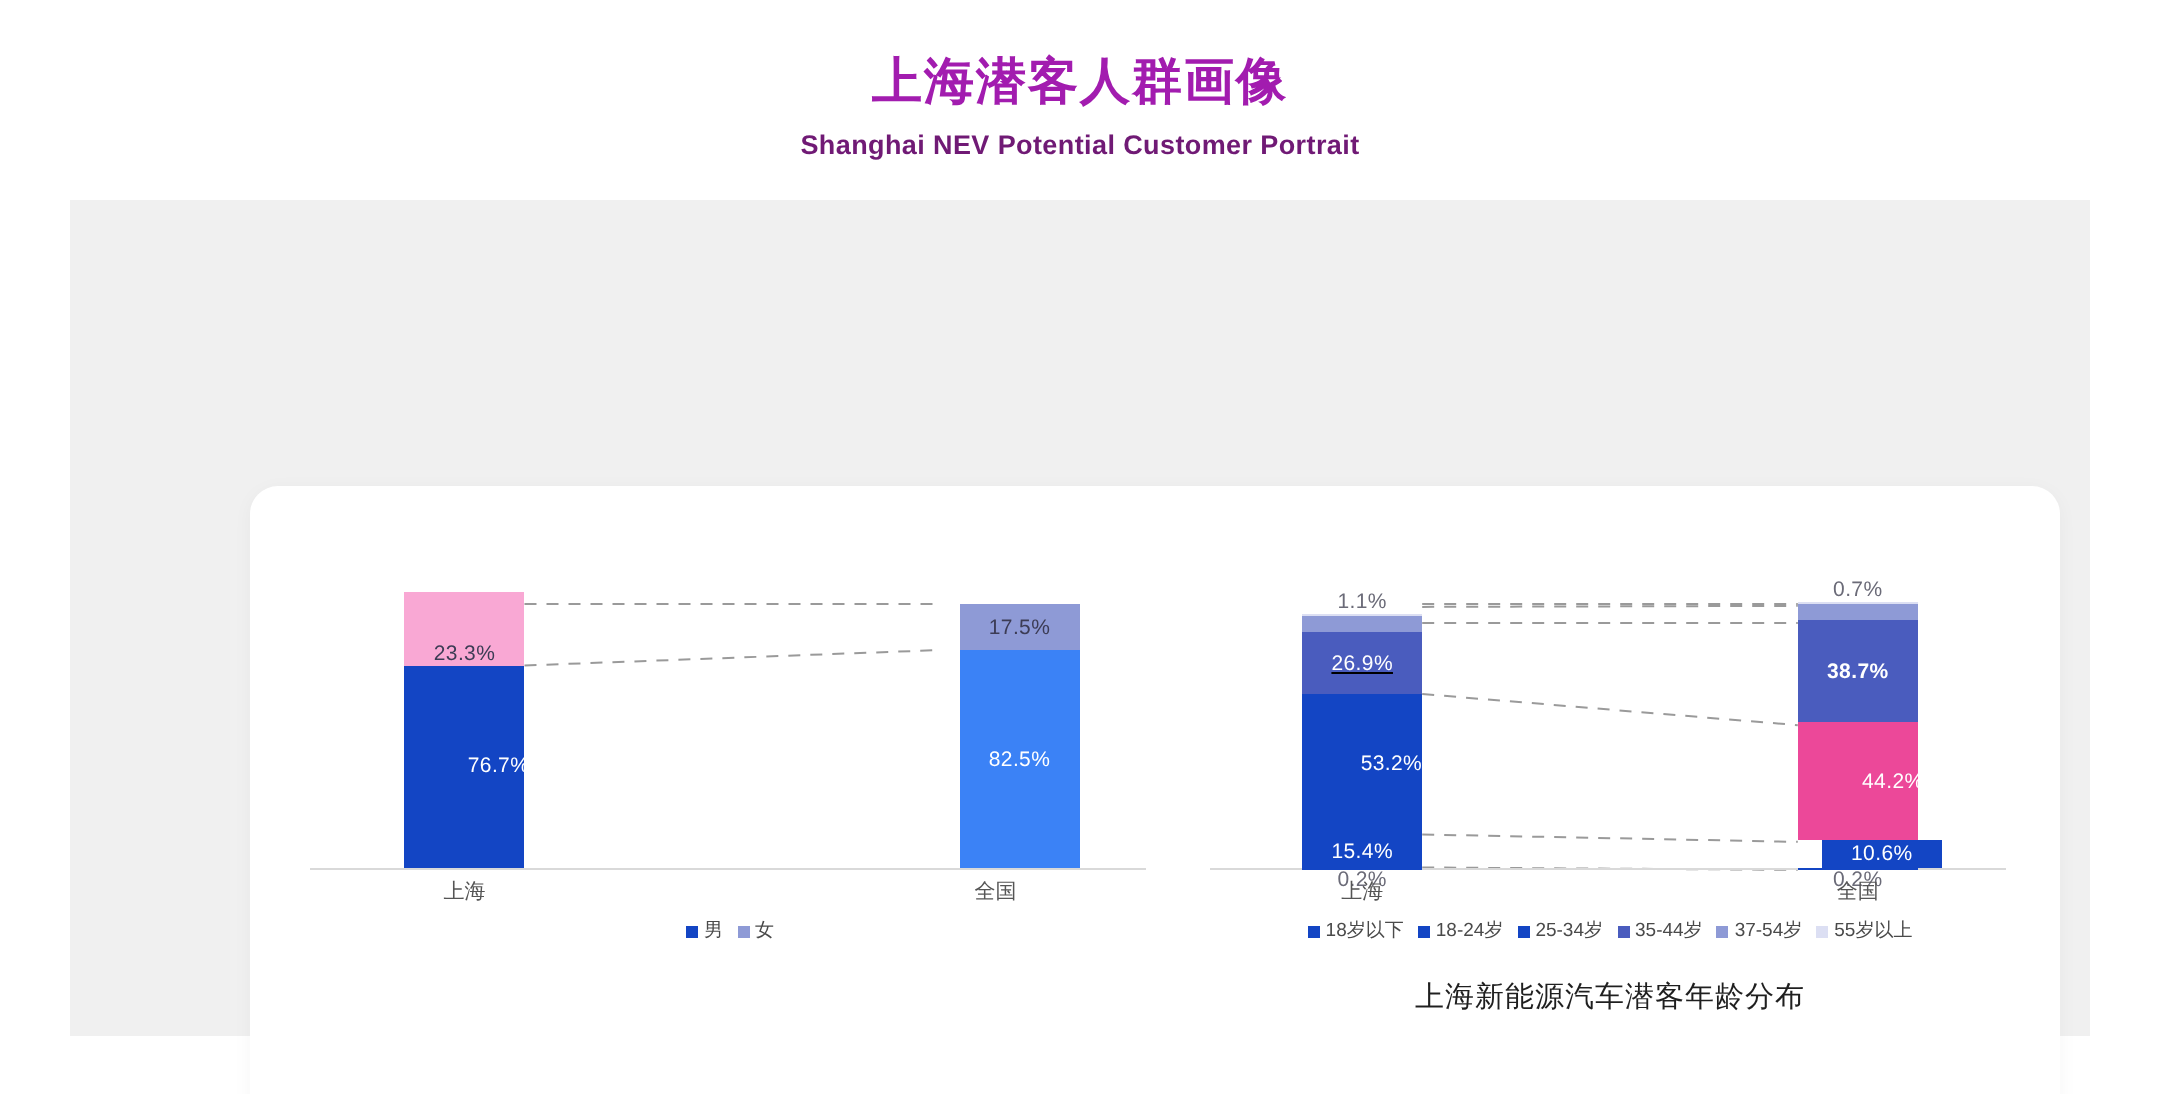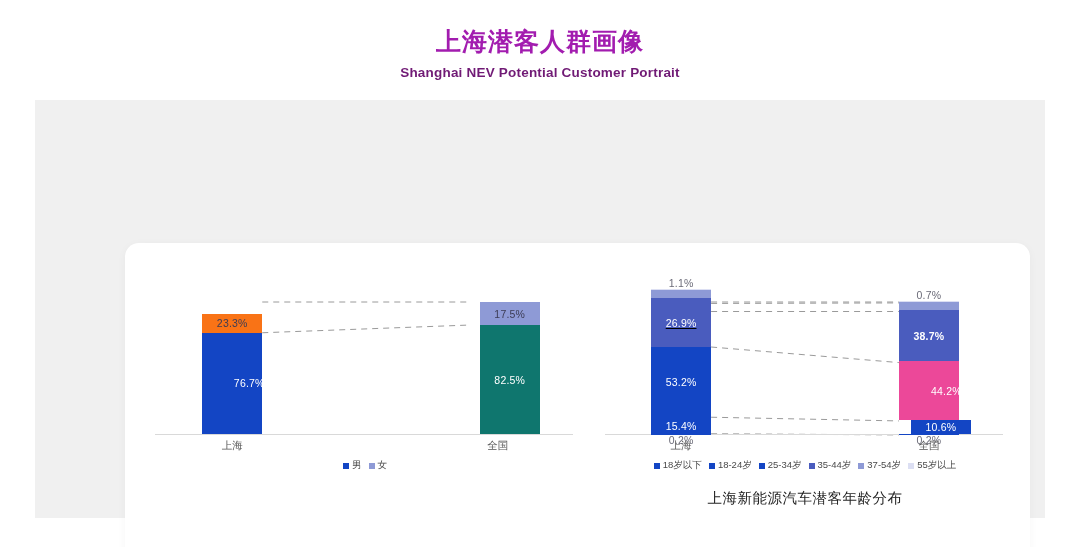--- a/index.html
+++ b/index.html
@@ -109,32 +109,32 @@
     <div class="white-card">
 
       <div class="chart-block" id="chart-gender">
         <div class="plot">
           <svg class="connectors">
               <line x1="122.25" y1="59" x2="327.75" y2="59" stroke="#9a9a9a" stroke-width="1" stroke-dasharray="6 5"></line>
               <line x1="122.25" y1="89.756" x2="327.75" y2="82.1" stroke="#9a9a9a" stroke-width="1" stroke-dasharray="6 5"></line>
             </svg>
           <div class="axis-line"></div>
         <div class="bar" style="left: 62.25px; bottom: 59px;">
-              <div class="seg light" style="height: 19px; background: #f97316;">
+              <div class="seg light" style="height: 37px; background: #f9a8d4; align-items: flex-end;">
                 <span class="seg-label">23.3%</span>
               </div>
               <div class="seg" style="height: 101.244px; background: rgb(19, 69, 196); padding-left: 34px;">
                 <span class="seg-label" style="color: rgb(255, 255, 255);">76.7%</span>
               </div>
             </div>
             <div class="bar" style="left: 327.75px; bottom: 59px; margin-left: 12px;">
               <div class="seg light" style="height: 23.1px; background: rgb(142, 154, 214);">
                 <span class="seg-label">17.5%</span>
               </div>
-              <div class="seg" style="height: 108.9px; background: #0f766e;">
+              <div class="seg" style="height: 108.9px; background: #3b82f6;">
                 <span class="seg-label" style="color: rgb(255, 255, 255);">82.5%</span>
               </div>
             </div>
           </div>
         <div class="legend">
             <span class="legend-item">
               <span class="legend-swatch" style="background: rgb(19, 69, 196);"></span>
               <span class="legend-text">男</span>
             </span>
             <span class="legend-item">
@@ -157,24 +157,24 @@
               <line x1="116.1" y1="190.736" x2="303.90000000000003" y2="191.924" stroke="#9a9a9a" stroke-width="1" stroke-dasharray="6 5"></line>
             </svg>
           <div class="axis-line"></div>
         <div class="bar" style="left: 56.1px; bottom: 59px;">
               <div class="seg light" style="height: 1.452px; background: rgb(220, 223, 243);">
                 <span class="seg-label out-top">1.1%</span>
               </div>
               <div class="seg light" style="height: 8.052px; background: rgb(142, 154, 214);">
                 <span class="seg-label out-bottom">6.1%</span>
               </div>
-              <div class="seg" style="height: 49px; background: rgb(74, 92, 190); text-decoration: underline;">
+              <div class="seg" style="height: 31px; background: rgb(74, 92, 190); text-decoration: underline;">
                 <span class="seg-label" style="color: rgb(255, 255, 255);">26.9%</span>
               </div>
-              <div class="seg" style="height: 70.224px; background: rgb(19, 69, 196);">
+              <div class="seg" style="height: 70.224px; background: rgb(19, 69, 196); justify-content: flex-end;">
                 <span class="seg-label" style="color: rgb(255, 255, 255);">53.2%</span>
               </div>
               <div class="seg" style="height: 16.5px; background: rgb(19, 69, 196);">
                 <span class="seg-label" style="color: rgb(255, 255, 255);">15.4%</span>
               </div>
               <div class="seg" style="height: 0.264px; background: rgb(19, 69, 196);">
                 <span class="seg-label out-bottom" style="color: rgb(107, 107, 120);">0.2%</span>
               </div>
             </div>
             <div class="bar" style="left: 303.9px; bottom: 59px;">

